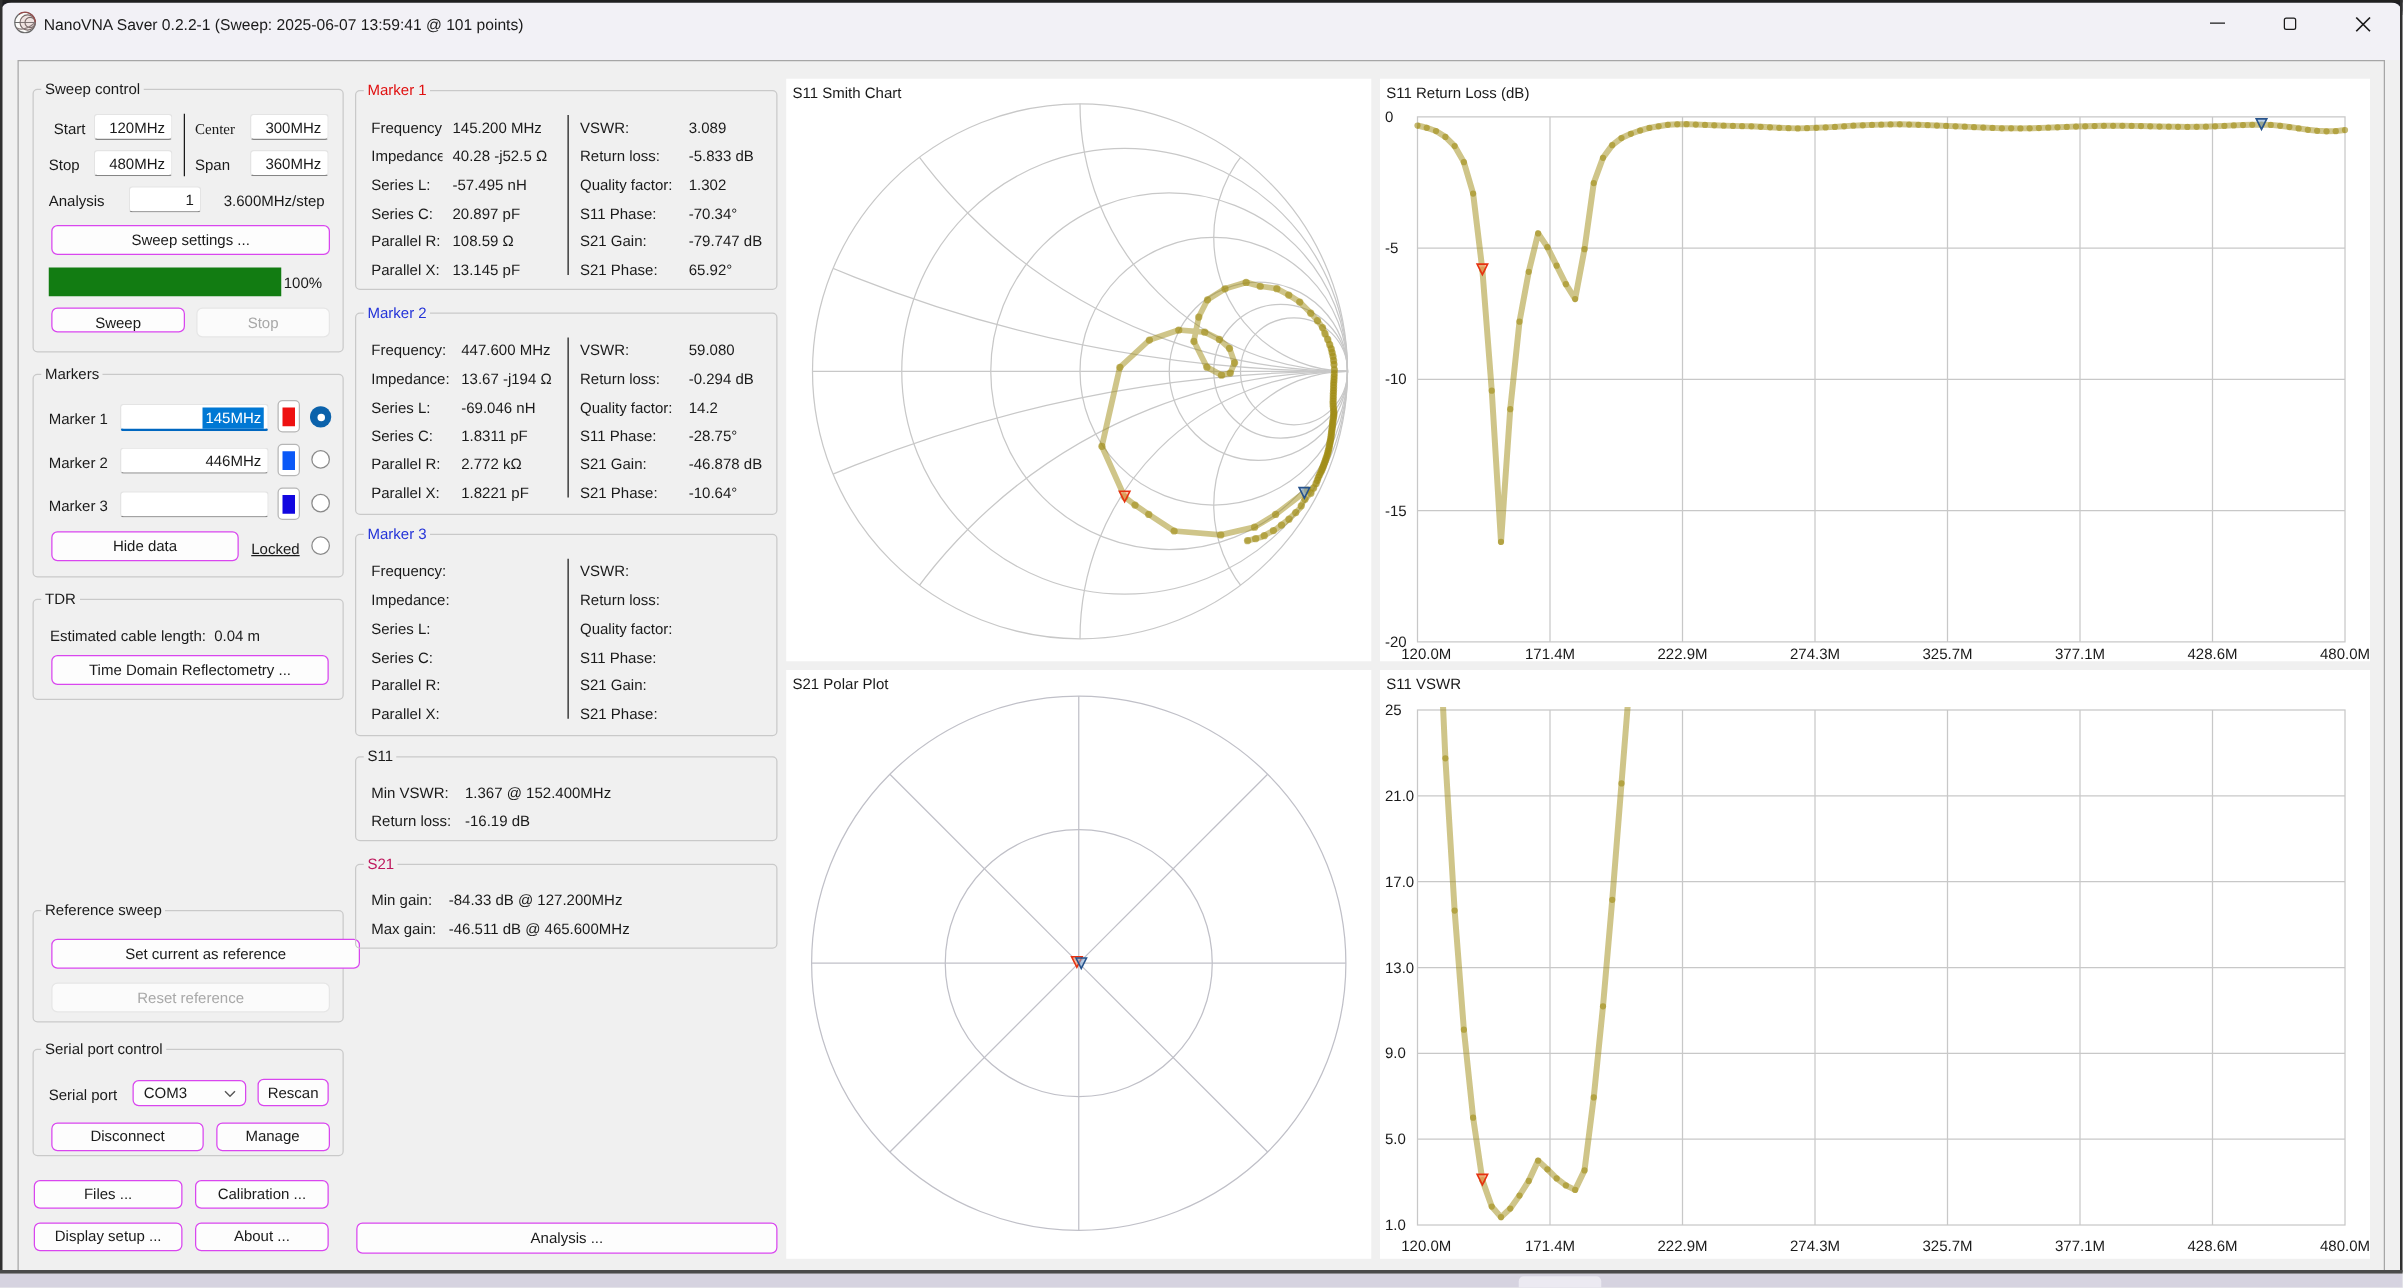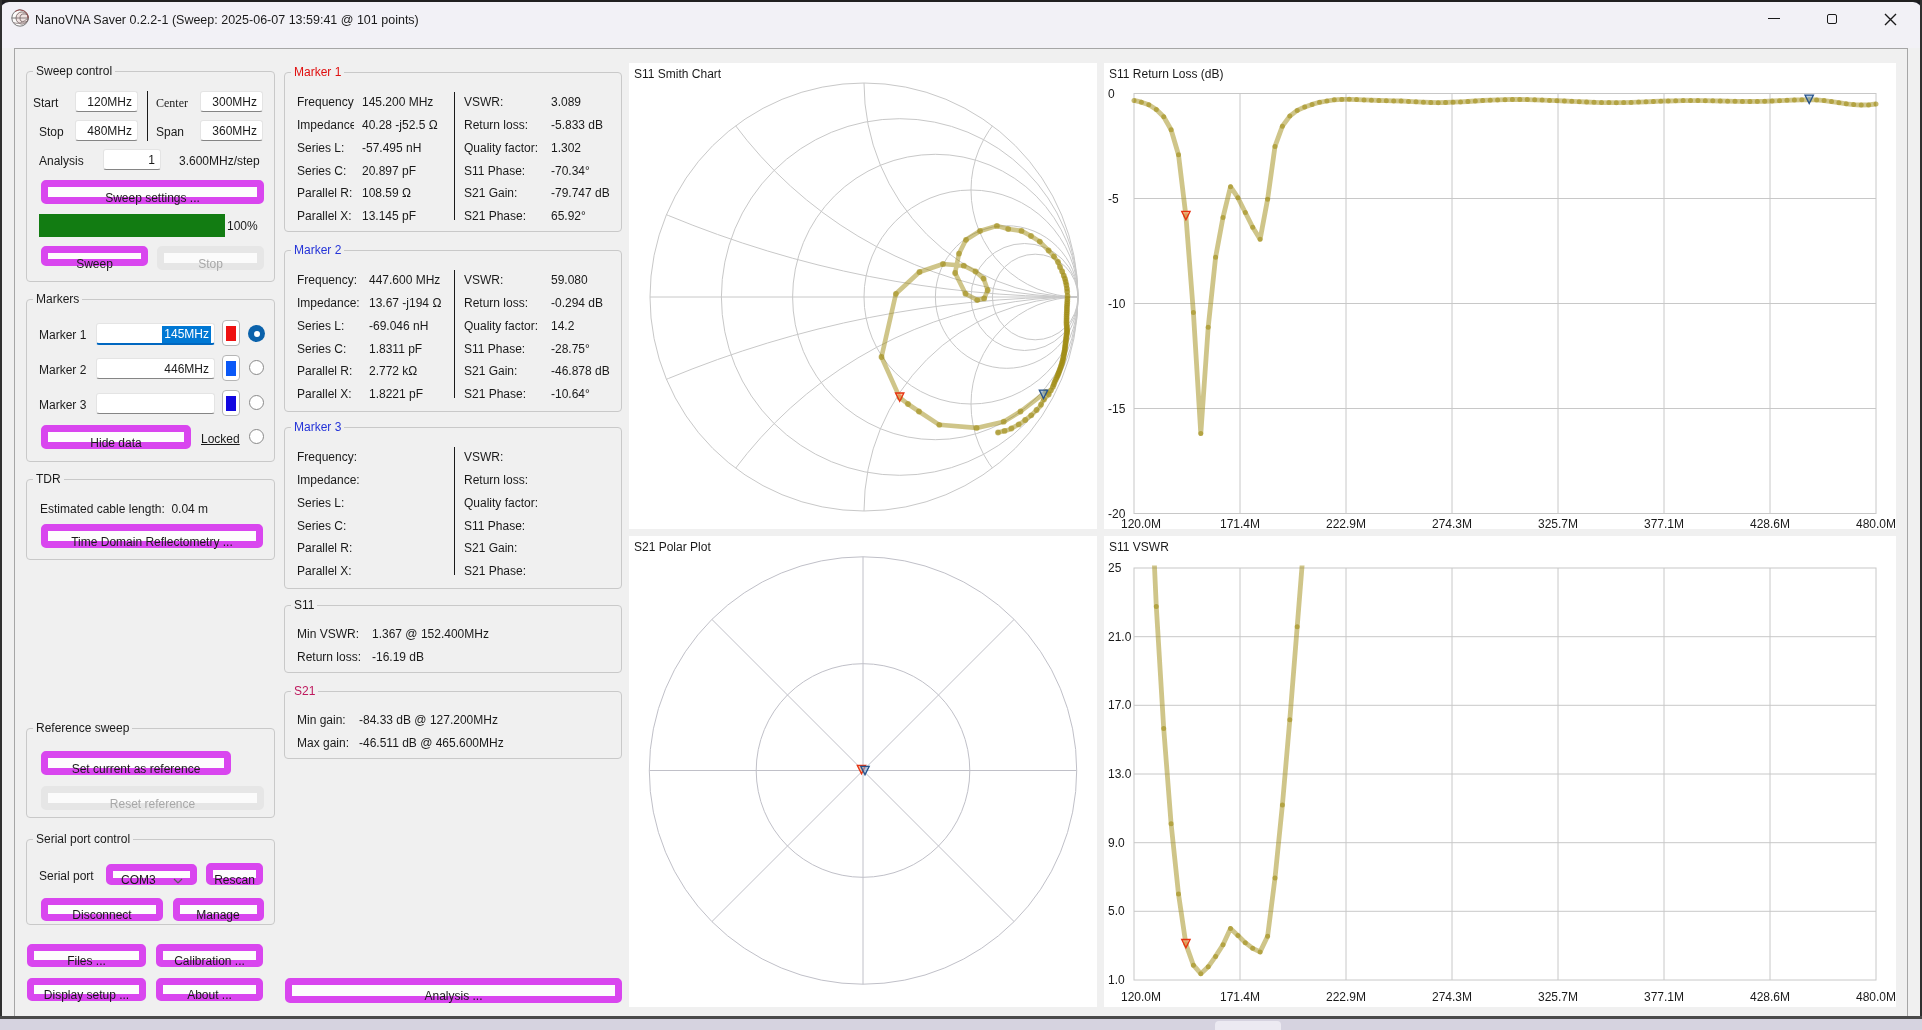--- a/index.html
+++ b/index.html
@@ -1,19 +1,19 @@
 <!DOCTYPE html>
 <html><head><meta charset="utf-8"><style>
 *{margin:0;padding:0;box-sizing:border-box}
 html,body{width:1922px;height:1030px;overflow:hidden;background:#f0f0f0;
   font-family:"Liberation Sans",sans-serif;font-size:12px;color:#1a1a1a}
 .abs{position:absolute}
 .gb{position:absolute;border:1px solid #c9c9c9;border-radius:4px}
 .gbt{position:absolute;top:-8px;left:6px;background:#f0f0f0;padding:0 3px;line-height:15px;font-size:12px}
-.btn{position:absolute;background:#fdfdfd;border:7px solid #d946ef;border-radius:5px;
+.btn{position:absolute;background:#fdfdfd;border:1px solid #d946ef;border-radius:5px;
   text-align:center;font-size:12px;color:#1a1a1a}
 .btn.dis{color:#a8a8a8;background:#fbfbfb;border-color:#e6e6e6}
 .lb{position:absolute;font-size:12px;white-space:nowrap;line-height:14px}
 .inp{position:absolute;background:#fff;border:1px solid #e4e4e4;border-bottom:1.5px solid #858585;
   border-radius:3px;font-size:12px;padding:0 5px;white-space:nowrap}
 .mr{position:absolute;font-size:12px;white-space:nowrap;overflow:hidden;line-height:15px}
 .cell{position:absolute;background:#fff}
 </style></head><body>
 <div style="position:absolute;left:0;top:0;width:1922px;height:12px;background:#1b1b22"></div>
 <div style="position:absolute;left:0;top:2px;width:1922px;height:46px;background:#f2f1f6;border-radius:9px 9px 0 0"></div>
@@ -452,21 +452,21 @@
         <circle cx="742.3" cy="-147.6" r="2.5" fill="rgba(160,140,20,0.60)"></circle>
         <circle cx="749.7" cy="-102.7" r="2.5" fill="rgba(160,140,20,0.60)"></circle>
         <circle cx="757.2" cy="-81.2" r="2.5" fill="rgba(160,140,20,0.60)"></circle>
         <circle cx="764.6" cy="-86.2" r="2.5" fill="rgba(160,140,20,0.60)"></circle>
         <circle cx="772.0" cy="-135.4" r="2.5" fill="rgba(160,140,20,0.60)"></circle>
       </g>
       <polygon points="77.7,403.5 86.1,403.5 81.9,411.9" fill="rgba(255,153,102,0.55)" stroke="#e63211" stroke-width="1.3"></polygon>
     </svg></div>
 <div class="gb" style="left:26px;top:71px;width:249px;height:211px">
     <span class="gbt" style="color:#1a1a1a">Sweep control</span>
-    <div class="lb" style="left:6px;top:24px;">Start</div>
+    <div class="lb" style="left:16px;top:24px;">Start</div>
     <div class="inp" style="left:48px;top:19px;width:63px;height:21px;line-height:20px;text-align:right">120MHz</div>
     <div style="position:absolute;left:120px;top:19px;width:1px;height:50px;background:#1a1a1a"></div>
     <div class="lb" style="left:129px;top:24px;font-family:Liberation Serif, serif;">Center</div>
     <div class="inp" style="left:173px;top:19px;width:63px;height:21px;line-height:20px;text-align:right">300MHz</div>
     <div class="lb" style="left:12px;top:53px;">Stop</div>
     <div class="inp" style="left:48px;top:48px;width:63px;height:21px;line-height:20px;text-align:right">480MHz</div>
     <div class="lb" style="left:129px;top:53px;">Span</div>
     <div class="inp" style="left:173px;top:48px;width:63px;height:21px;line-height:20px;text-align:right">360MHz</div>
     <div class="lb" style="left:12px;top:82px;">Analysis</div>
     <div class="inp" style="left:76px;top:77px;width:58px;height:21px;line-height:20px;text-align:right">1</div>
@@ -499,21 +499,21 @@
     <div class="lb" style="left:174px;top:132px;text-decoration:underline;">Locked</div>
     <div style="position:absolute;left:222px;top:129px;width:15px;height:15px;border-radius:50%;border:1px solid #8a8a8a;background:#fff"></div>
   </div>
 <div class="gb" style="left:26px;top:479px;width:249px;height:81px">
     <span class="gbt" style="color:#1a1a1a">TDR</span>
     <div class="lb" style="left:13px;top:22px;">Estimated cable length:&nbsp; 0.04 m</div>
     <div class="btn" style="left:14px;top:44px;width:222px;height:24px;line-height:22px">Time Domain Reflectometry ...</div>
   </div>
 <div class="gb" style="left:26px;top:728px;width:249px;height:90px">
     <span class="gbt" style="color:#1a1a1a">Reference sweep</span>
-    <div class="btn" style="left:14px;top:22px;width:190px;height:24px;line-height:22px">Set current as reference</div>
+    <div class="btn" style="left:14px;top:22px;width:247px;height:24px;line-height:22px">Set current as reference</div>
     <div class="btn dis" style="left:14px;top:57px;width:223px;height:24px;line-height:22px">Reset reference</div>
   </div>
 <div class="gb" style="left:26px;top:839px;width:249px;height:86px">
     <span class="gbt" style="color:#1a1a1a">Serial port control</span>
     <div class="lb" style="left:12px;top:29px;">Serial port</div>
     <div class="btn" style="left:79px;top:24px;width:91px;height:21px;line-height:19px;text-align:left;padding-left:8px">COM3<svg style="position:absolute;right:7px;top:7px" width="10" height="6" viewBox="0 0 10 6">
         <path d="M1 1 L5 5 L9 1" fill="none" stroke="#5a5a5a" stroke-width="1.2"></path>
       </svg></div>
     <div class="btn" style="left:179px;top:23px;width:57px;height:22px;line-height:20px">Rescan</div>
     <div class="btn" style="left:14px;top:58px;width:122px;height:23px;line-height:21px">Disconnect</div>

